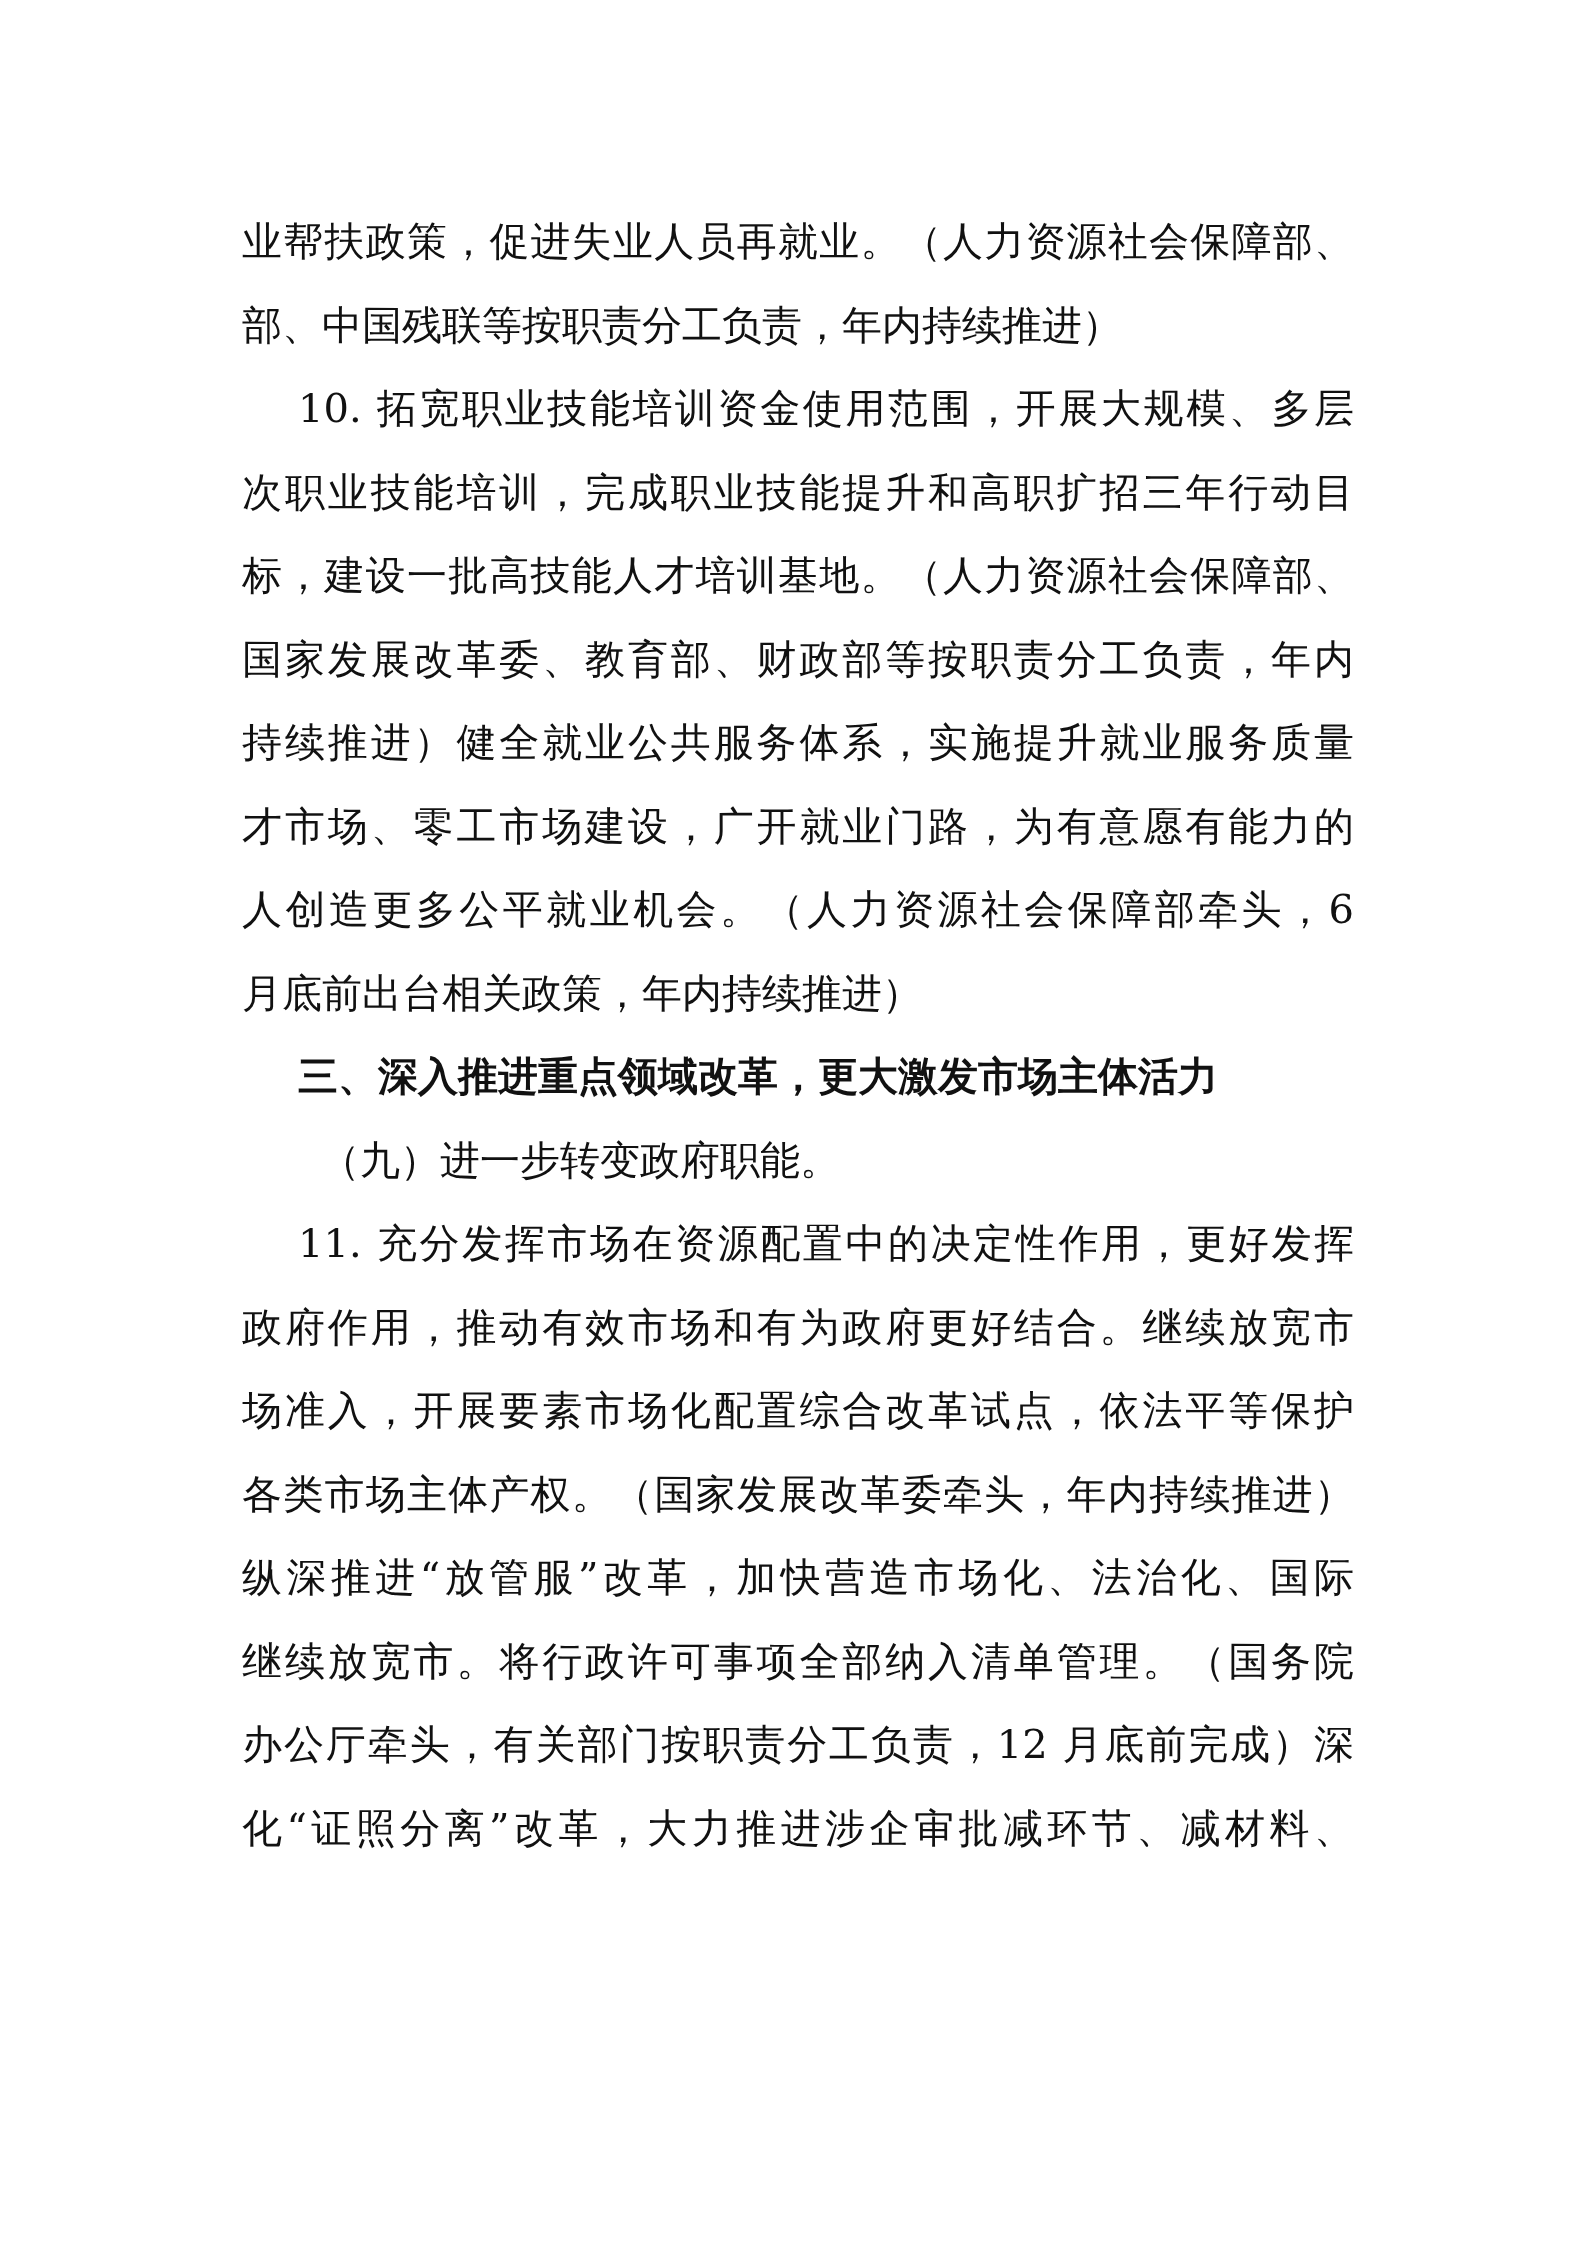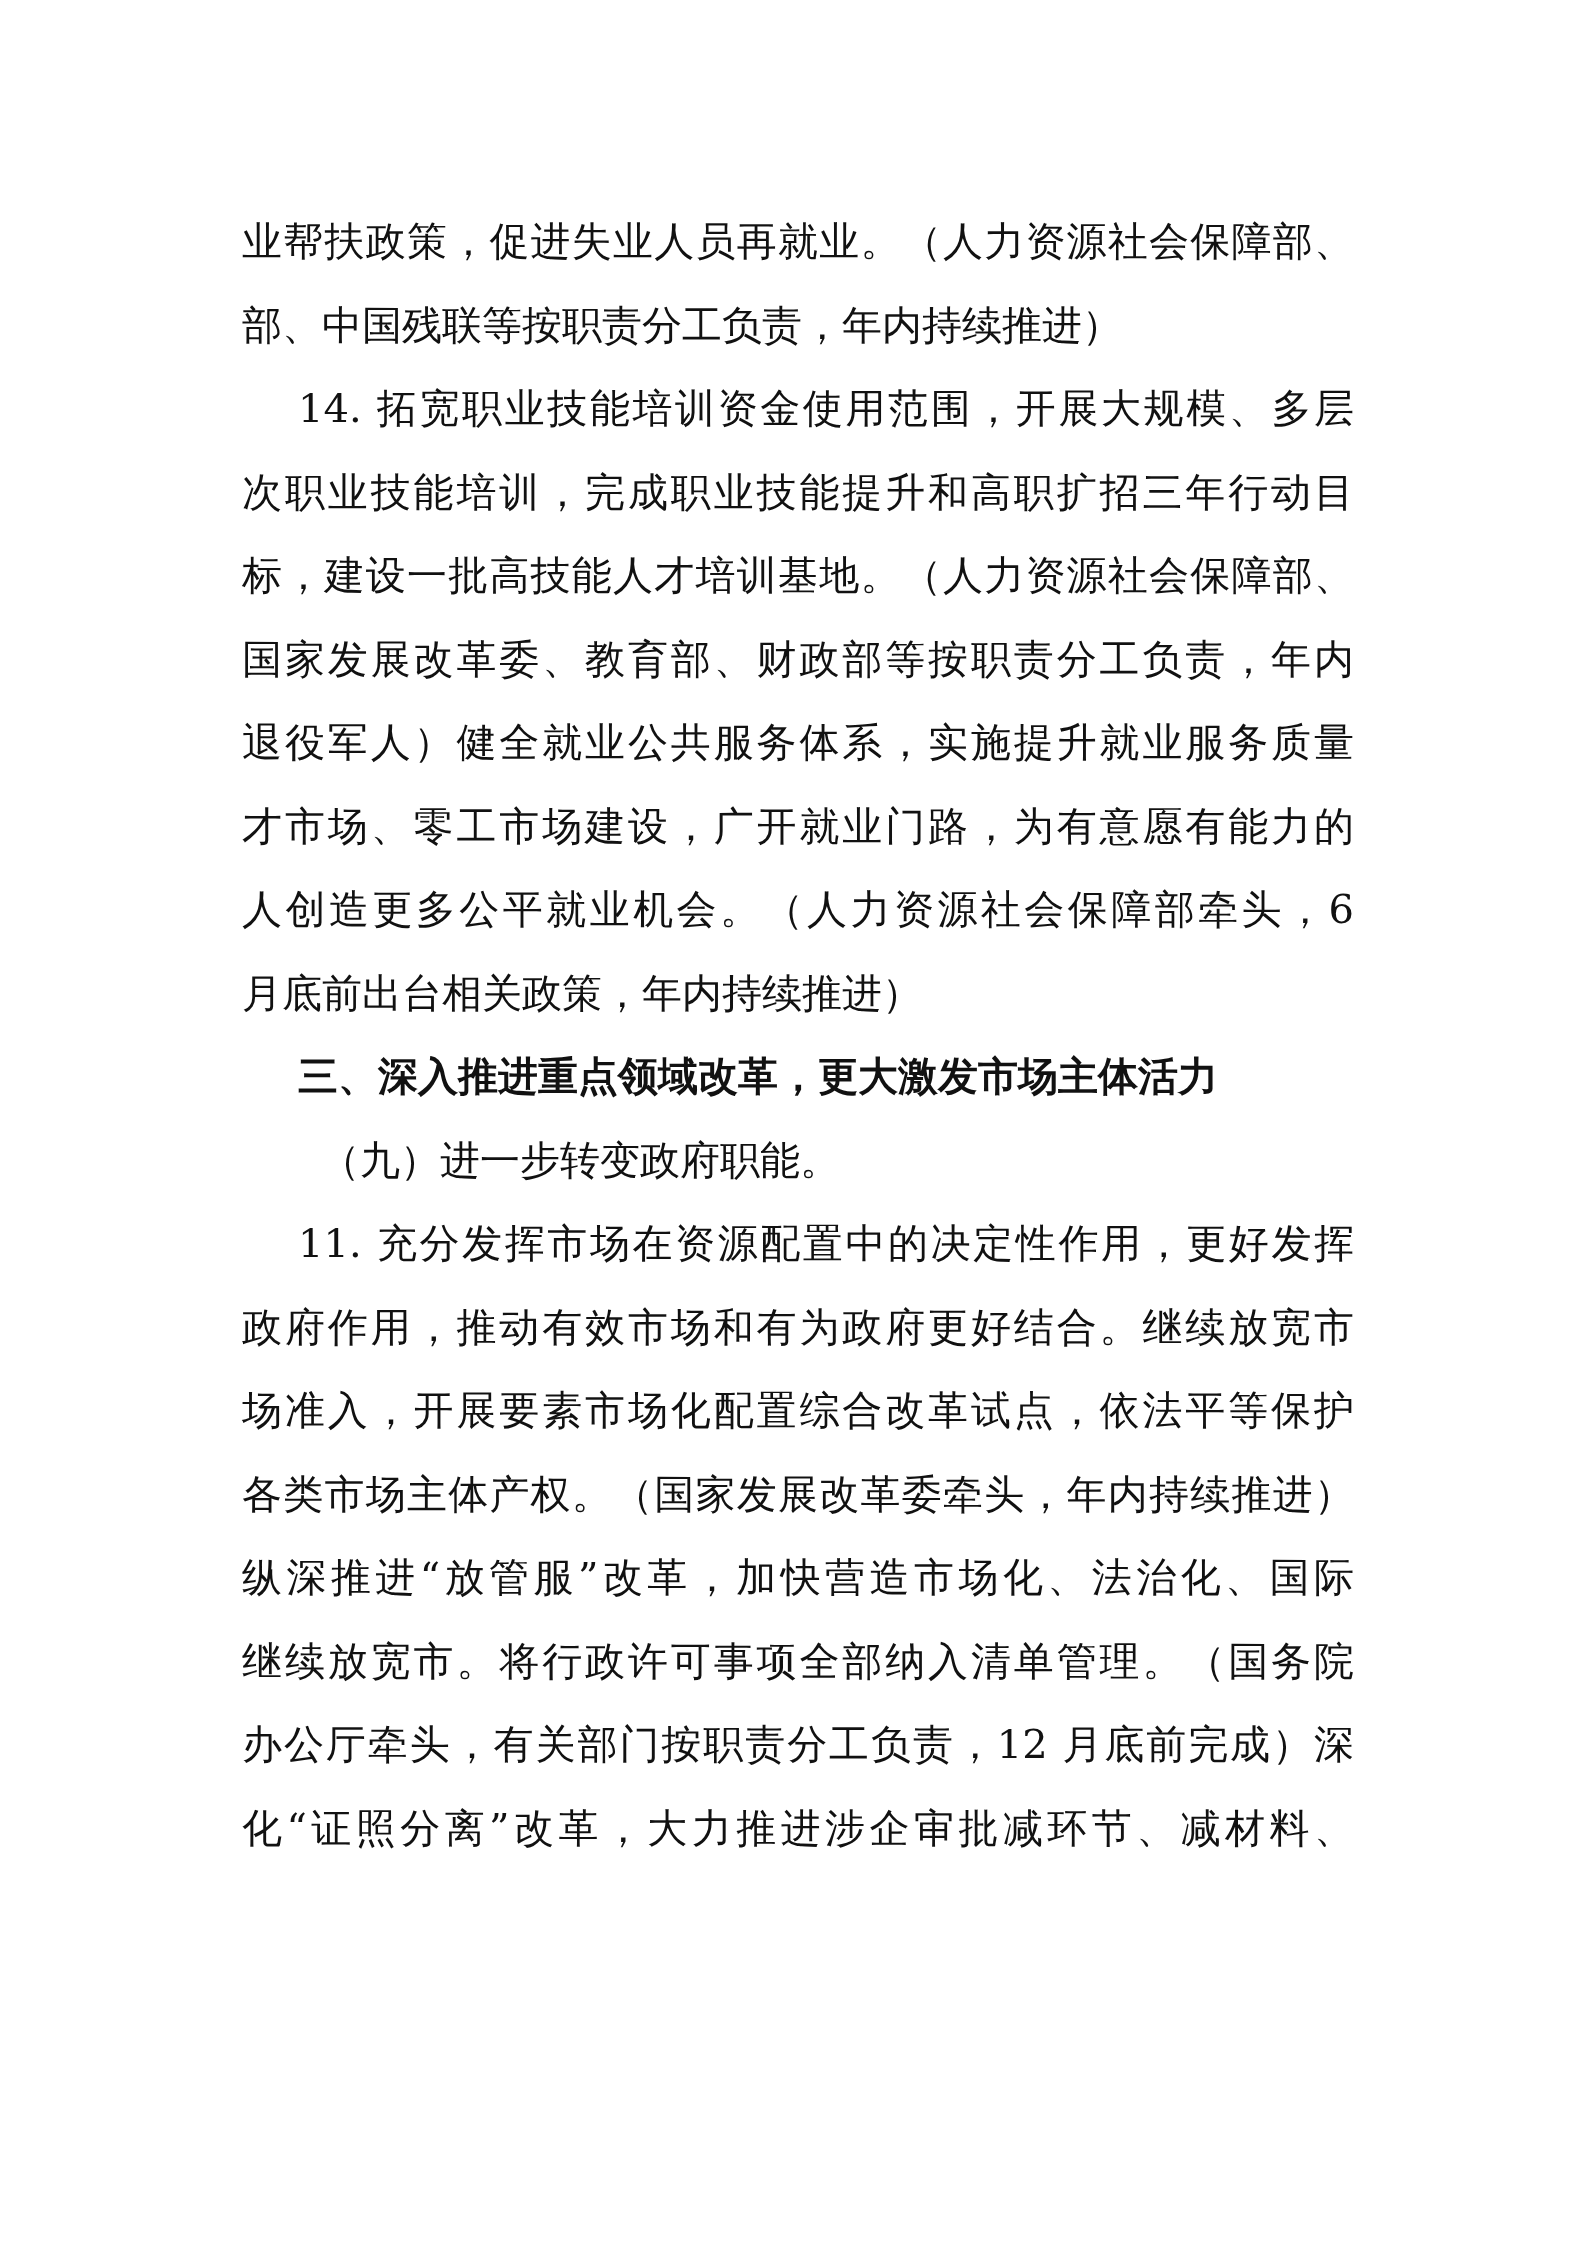--- a/index.html
+++ b/index.html
@@ -12,25 +12,25 @@
   .indent { padding-left:56px; }
   .heading { font-weight:bold; font-family:"DejaVu Sans", "Liberation Sans", sans-serif; padding-left:56px; text-align-last:left; }
   .sub { padding-left:78px; text-align-last:left; }
 </style>
 </head>
 <body>
 
 <div class="page">
   <div class="line">业帮扶政策，促进失业人员再就业。（人力资源社会保障部、</div>
   <div class="line last">部、中国残联等按职责分工负责，年内持续推进）</div>
-  <div class="line indent">14. 拓宽职业技能培训资金使用范围，开展大规模、多层</div>
+  <div class="line indent">10. 拓宽职业技能培训资金使用范围，开展大规模、多层</div>
   <div class="line">次职业技能培训，完成职业技能提升和高职扩招三年行动目</div>
   <div class="line">标，建设一批高技能人才培训基地。（人力资源社会保障部、</div>
   <div class="line">国家发展改革委、教育部、财政部等按职责分工负责，年内</div>
-  <div class="line">退役军人）健全就业公共服务体系，实施提升就业服务质量</div>
+  <div class="line">持续推进）健全就业公共服务体系，实施提升就业服务质量</div>
   <div class="line">才市场、零工市场建设，广开就业门路，为有意愿有能力的</div>
   <div class="line">人创造更多公平就业机会。（人力资源社会保障部牵头，6</div>
   <div class="line last">月底前出台相关政策，年内持续推进）</div>
   <div class="line heading">三、深入推进重点领域改革，更大激发市场主体活力</div>
   <div class="line sub">（九）进一步转变政府职能。</div>
   <div class="line indent">11. 充分发挥市场在资源配置中的决定性作用，更好发挥</div>
   <div class="line">政府作用，推动有效市场和有为政府更好结合。继续放宽市</div>
   <div class="line">场准入，开展要素市场化配置综合改革试点，依法平等保护</div>
   <div class="line">各类市场主体产权。（国家发展改革委牵头，年内持续推进）</div>
   <div class="line">纵深推进“放管服”改革，加快营造市场化、法治化、国际</div>

